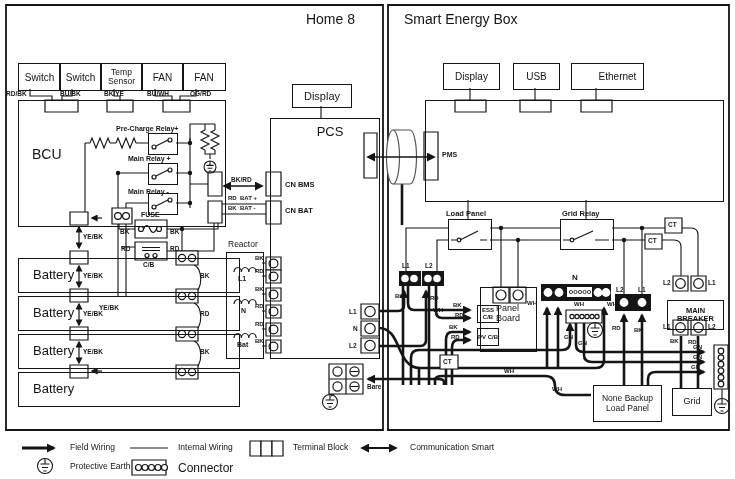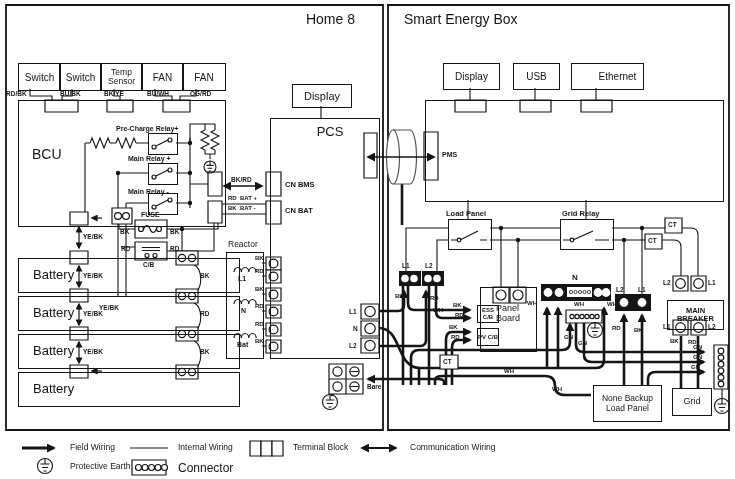--- a/index.html
+++ b/index.html
@@ -437,17 +437,17 @@
 <div class="lbl" style="left:708px;top:323px;font-size:6.5px;">L2</div>
 <div class="lbl" style="left:670px;top:338px;font-size:6px;">BK</div>
 <div class="lbl" style="left:688px;top:339px;font-size:6px;">RD</div>
 
 <div class="box" style="left:593px;top:385px;width:67px;height:35px;font-size:8.5px;white-space:normal;">None Backup Load Panel</div>
 <div class="box" style="left:672px;top:388px;width:38px;height:26px;font-size:9px;">Grid</div>
 
 <div class="lbl" style="left:70px;top:442px;font-size:8.5px;font-weight:400;">Field Wiring</div>
 <div class="lbl" style="left:178px;top:442px;font-size:8.5px;font-weight:400;">Internal Wiring</div>
 <div class="lbl" style="left:293px;top:442px;font-size:8.5px;font-weight:400;">Terminal Block</div>
-<div class="lbl" style="left:410px;top:442px;font-size:8.5px;font-weight:400;">Communication Wiring</div>
+<div class="lbl" style="left:410px;top:442px;font-size:8.5px;font-weight:400;">Communication Smart</div>
 <div class="lbl" style="left:70px;top:461px;font-size:8.5px;font-weight:400;">Protective Earth</div>
 <div class="lbl" style="left:178px;top:461px;font-size:12px;font-weight:400;">Connector</div>
 
 </div>
 
 </body></html>

